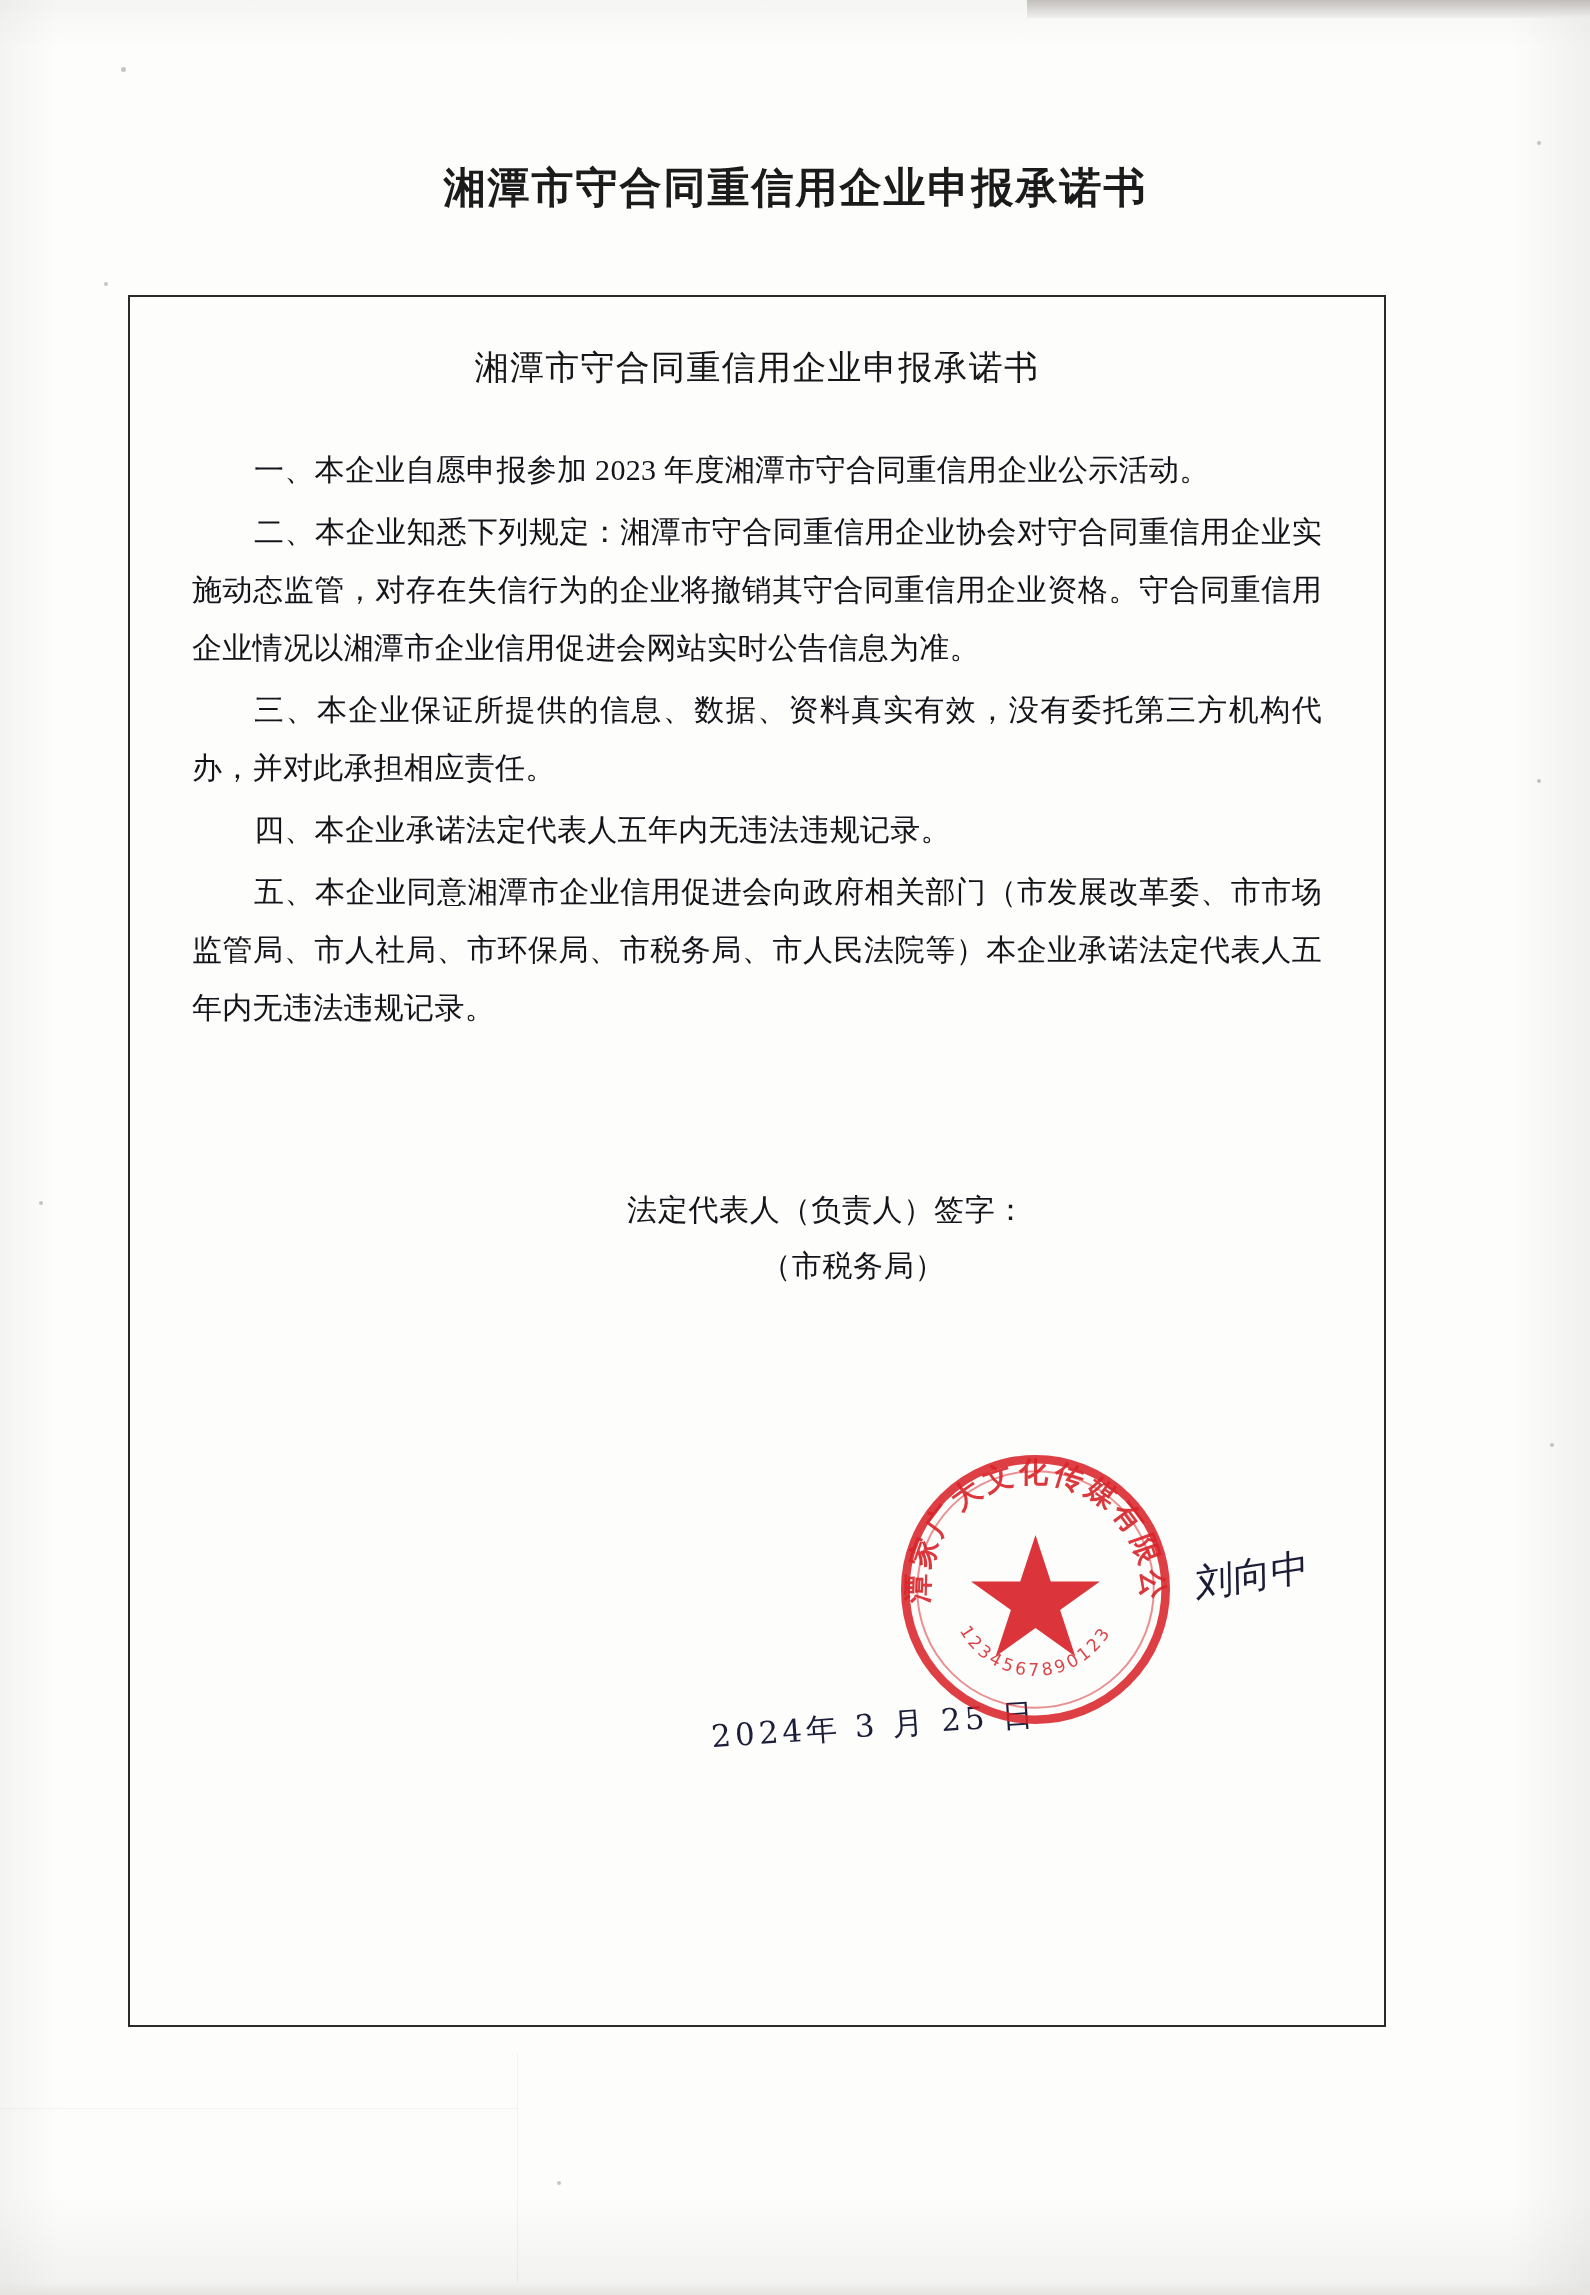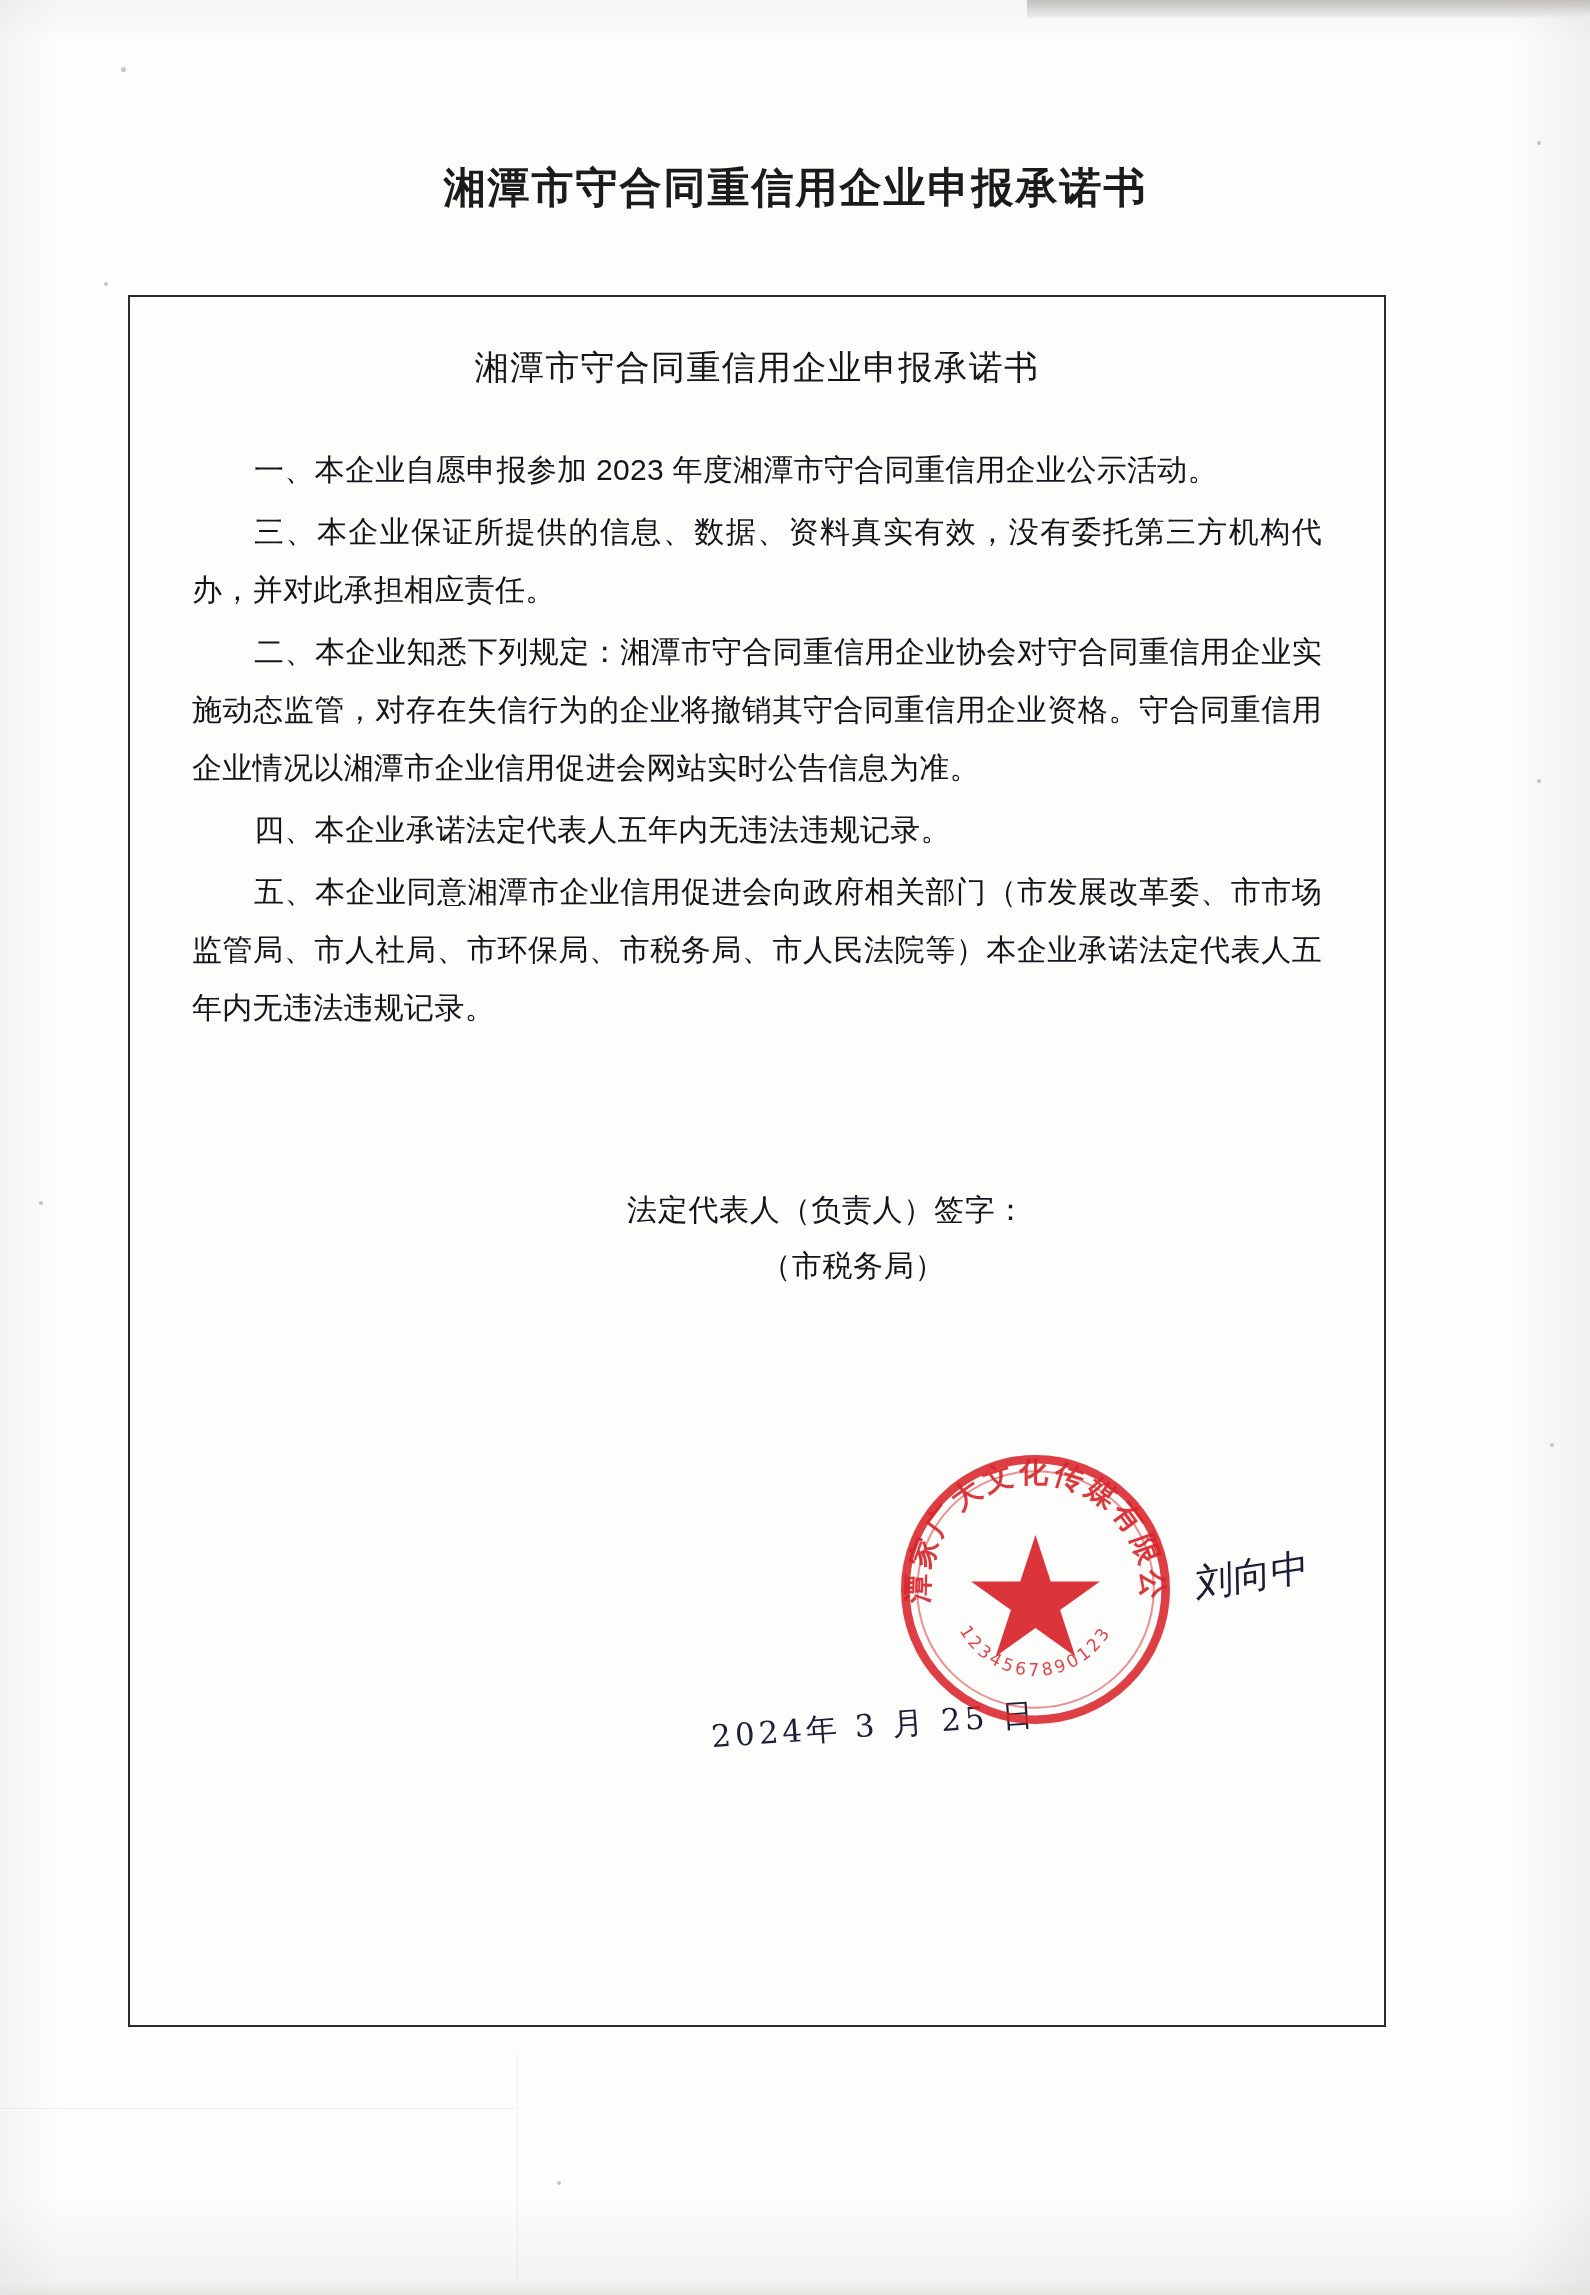--- a/index.html
+++ b/index.html
@@ -86,21 +86,21 @@
     margin-top: 48px;
     text-align: center;
     font-family: "DejaVu Sans", "Liberation Sans", sans-serif;
     font-size: 34px;
     letter-spacing: 1.3px;
     color: #17171a;
   }
 
   #body-text {
     margin: 50px 62px 0 62px;
-    font-family: Liberation Sans, sans-serif;
+    font-family: Liberation Serif, serif;
     font-size: 30px;
     line-height: 58px;
     color: #14141a;
     letter-spacing: 0.3px;
     text-align: justify;
   }
   #body-text p {
     margin: 0 0 4px 0;
     text-indent: 62px;
   }
@@ -199,22 +199,22 @@
   <div class="speck" style="left:557px; top:2181px; width:4px; height:4px;"></div>
 
   <div id="doc-title">湘潭市守合同重信用企业申报承诺书</div>
 
   <div id="content-frame">
 
     <div id="frame-heading">湘潭市守合同重信用企业申报承诺书</div>
 
     <div id="body-text">
       <p>一、本企业自愿申报参加 2023 年度湘潭市守合同重信用企业公示活动。</p>
+      <p>二、本企业知悉下列规定：湘潭市守合同重信用企业协会对守合同重信用企业实施动态监管，对存在失信行为的企业将撤销其守合同重信用企业资格。守合同重信用企业情况以湘潭市企业信用促进会网站实时公告信息为准。</p>
       <p>三、本企业保证所提供的信息、数据、资料真实有效，没有委托第三方机构代办，并对此承担相应责任。</p>
-      <p>二、本企业知悉下列规定：湘潭市守合同重信用企业协会对守合同重信用企业实施动态监管，对存在失信行为的企业将撤销其守合同重信用企业资格。守合同重信用企业情况以湘潭市企业信用促进会网站实时公告信息为准。</p>
       <p>四、本企业承诺法定代表人五年内无违法违规记录。</p>
       <p>五、本企业同意湘潭市企业信用促进会向政府相关部门（市发展改革委、市市场监管局、市人社局、市环保局、市税务局、市人民法院等）本企业承诺法定代表人五年内无违法违规记录。</p>
     </div>
 
     <div id="signature-block">
       <div id="sig-rep-line" class="sig-line">法定代表人（负责人）签字：</div>
       <div id="sig-seal-line" class="sig-line">（市税务局）</div>
       <div id="sig-date-line" class="sig-line">年    月    日</div>
     </div>
 

